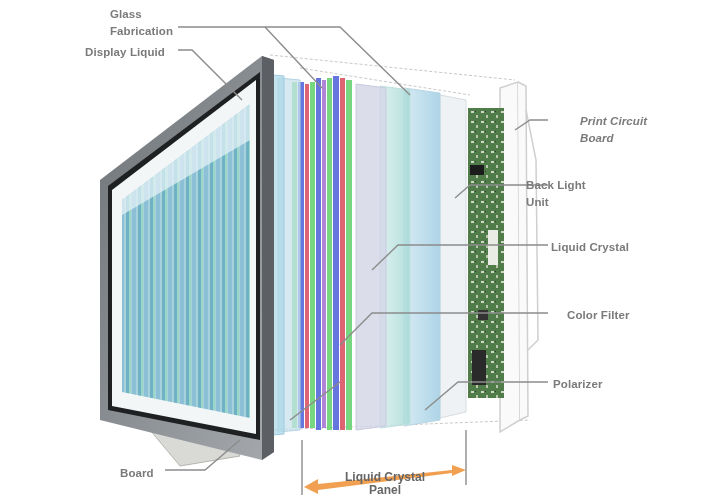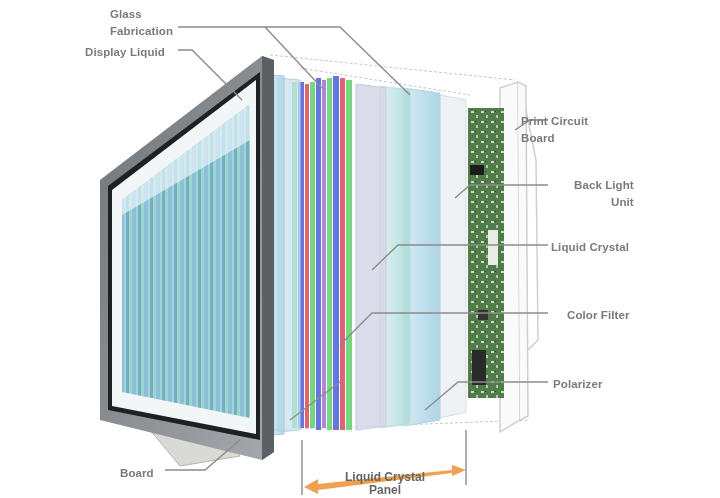--- a/index.html
+++ b/index.html
@@ -132,22 +132,22 @@
   <g fill="#f0a050">
     <polygon points="304,487 318,479 318,484 452,470 452,465 466,470 452,476 452,473 318,490 318,494"></polygon>
   </g>
 </svg>
 
 <div class="label" style="left:110px; top:6px;">Glass
 Fabrication</div>
 <div class="label" style="left:85px; top:44px;">Display Liquid</div>
 <div class="label" style="left:120px; top:465px;">Board</div>
 
-<div class="label" style="left:521px; top:113px;">Print Circuit
+<div class="label" style="left:580px; top:113px;font-style:italic;">Print Circuit
 Board</div>
-<div class="label" style="left:574px; top:177px;text-align:right;">Back Light
+<div class="label" style="left:526px; top:177px;">Back Light
 Unit</div>
 <div class="label" style="left:551px; top:239px;">Liquid Crystal</div>
 <div class="label" style="left:567px; top:307px;">Color Filter</div>
 <div class="label" style="left:553px; top:376px;">Polarizer</div>
 
 <div class="panel-label" style="left:330px; top:471px;">Liquid Crystal
 Panel</div>
 
 </body></html>

